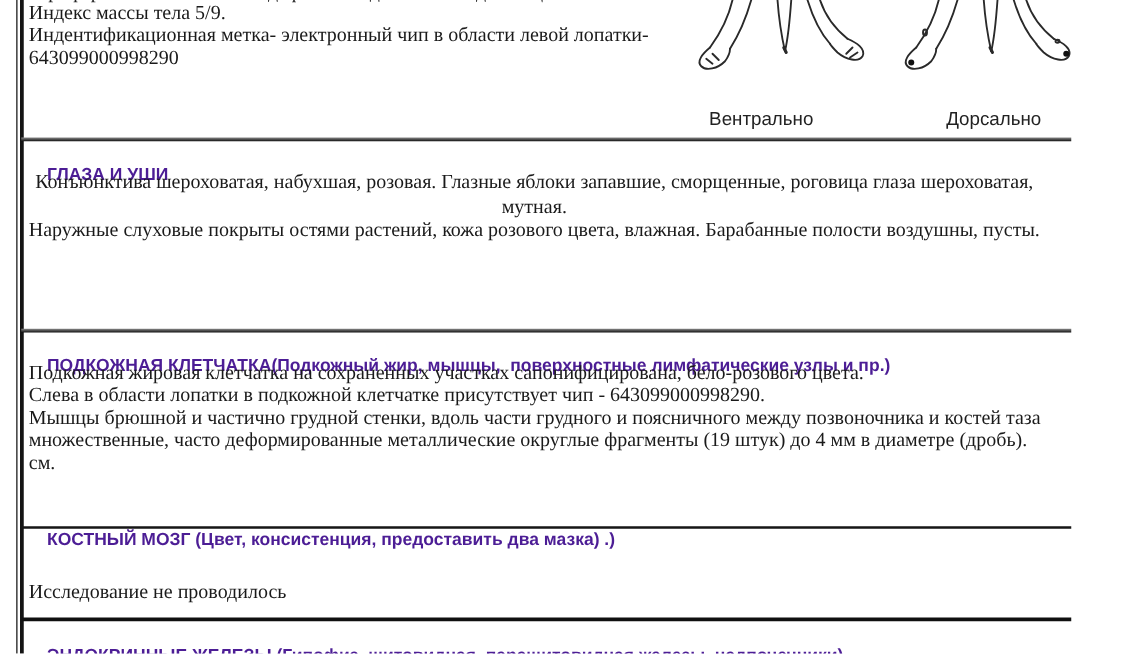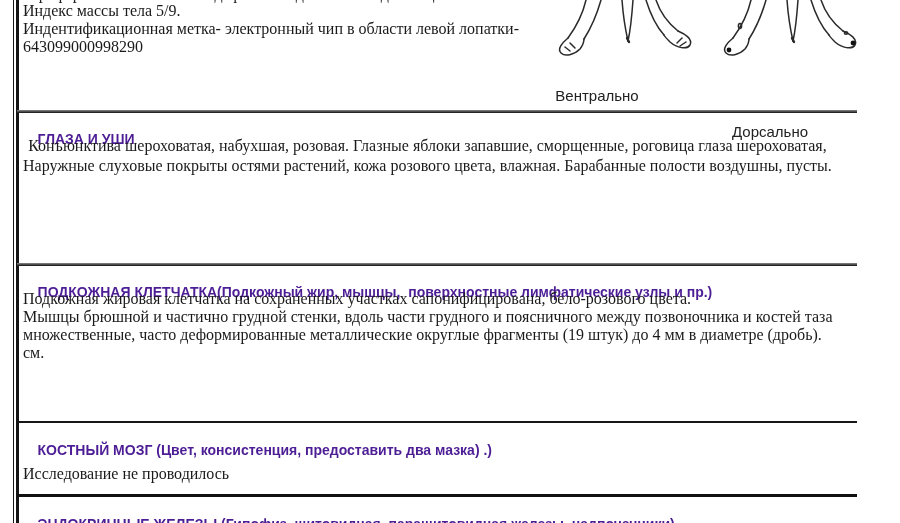--- a/index.html
+++ b/index.html
@@ -25,33 +25,33 @@
   .top-lines{position:absolute;left:23px;top:2px;}
   .sec-header{position:absolute;left:22px;font-family:"Liberation Sans",sans-serif;font-size:14px;white-space:pre;color:#4c1d95;}
   .sec-title{font-weight:bold;}
   .sec-subtitle{font-weight:bold;white-space:pre;}
   .sec-body{position:absolute;left:23px;}
   .h1{top:115px;}
   .b1{top:136px;}
   .b1 .serifline{line-height:19.5px;text-align:center;}
   .h2{top:268px;}
   .b2{top:290px;}
-  .h3{top:426px;text-align:center;}
+  .h3{top:407px;text-align:center;}
   .b3{top:445px;margin-top:20px;}
   .h4{top:500px;}
   
   .dog-svg{position:absolute;top:0;width:146px;height:58px;}
   .dog-ventral{left:556px;}
   .dog-dorsal{left:721px;}
   .diagram-label{
     position:absolute;top:87px;width:146px;text-align:center;
     font-family:"Liberation Sans",sans-serif;font-size:15px;color:#222;
   }
-  .lbl-ventral{left:524px;}
-  .lbl-dorsal{left:697px;margin-top:36px;}
+  .lbl-ventral{left:536px;}
+  .lbl-dorsal{left:722px;}
 </style>
 </head>
 <body>
 
 <div class="page">
 
   <div class="vline thin-left"></div>
   <div class="vline thick-left"></div>
   <div class="vline thick-right"></div>
   <div class="hline l1"></div>
@@ -99,28 +99,30 @@
   </svg>
 
   <div class="diagram-label lbl-ventral">Вентрально</div>
   <div class="diagram-label lbl-dorsal">Дорсально</div>
 
   <div class="sec-header h1">
     <span class="sec-title">ГЛАЗА И УШИ</span><span class="sec-subtitle"></span>
   </div>
   <div class="sec-body b1">
     <div class="serifline">Конъюнктива шероховатая, набухшая, розовая. Глазные яблоки запавшие, сморщенные, роговица глаза шероховатая,</div>
+    <div class="serifline">мутная.</div>
     <div class="serifline">Наружные слуховые покрыты остями растений, кожа розового цвета, влажная. Барабанные полости воздушны, пусты.</div>
   </div>
 
   <div class="sec-header h2">
     <span class="sec-title">ПОДКОЖНАЯ КЛЕТЧАТКА</span><span class="sec-subtitle">(Подкожный жир, мышцы,  поверхностные лимфатические узлы и пр.)</span>
   </div>
   <div class="sec-body b2">
     <div class="serifline">Подкожная жировая клетчатка на сохраненных участках сапонифицирована, бело-розового цвета.</div>
+    <div class="serifline">Слева в области лопатки в подкожной клетчатке присутствует чип - 643099000998290.</div>
     <div class="serifline">Мышцы брюшной и частично грудной стенки, вдоль части грудного и поясничного между позвоночника и костей таза</div>
     <div class="serifline">множественные, часто деформированные металлические округлые фрагменты (19 штук) до 4 мм в диаметре (дробь).</div>
     <div class="serifline">см.</div>
   </div>
 
   <div class="sec-header h3">
     <span class="sec-title">КОСТНЫЙ МОЗГ</span><span class="sec-subtitle"> (Цвет, консистенция, предоставить два мазка) .)</span>
   </div>
   <div class="sec-body b3">
     <div class="serifline">Исследование не проводилось</div>

